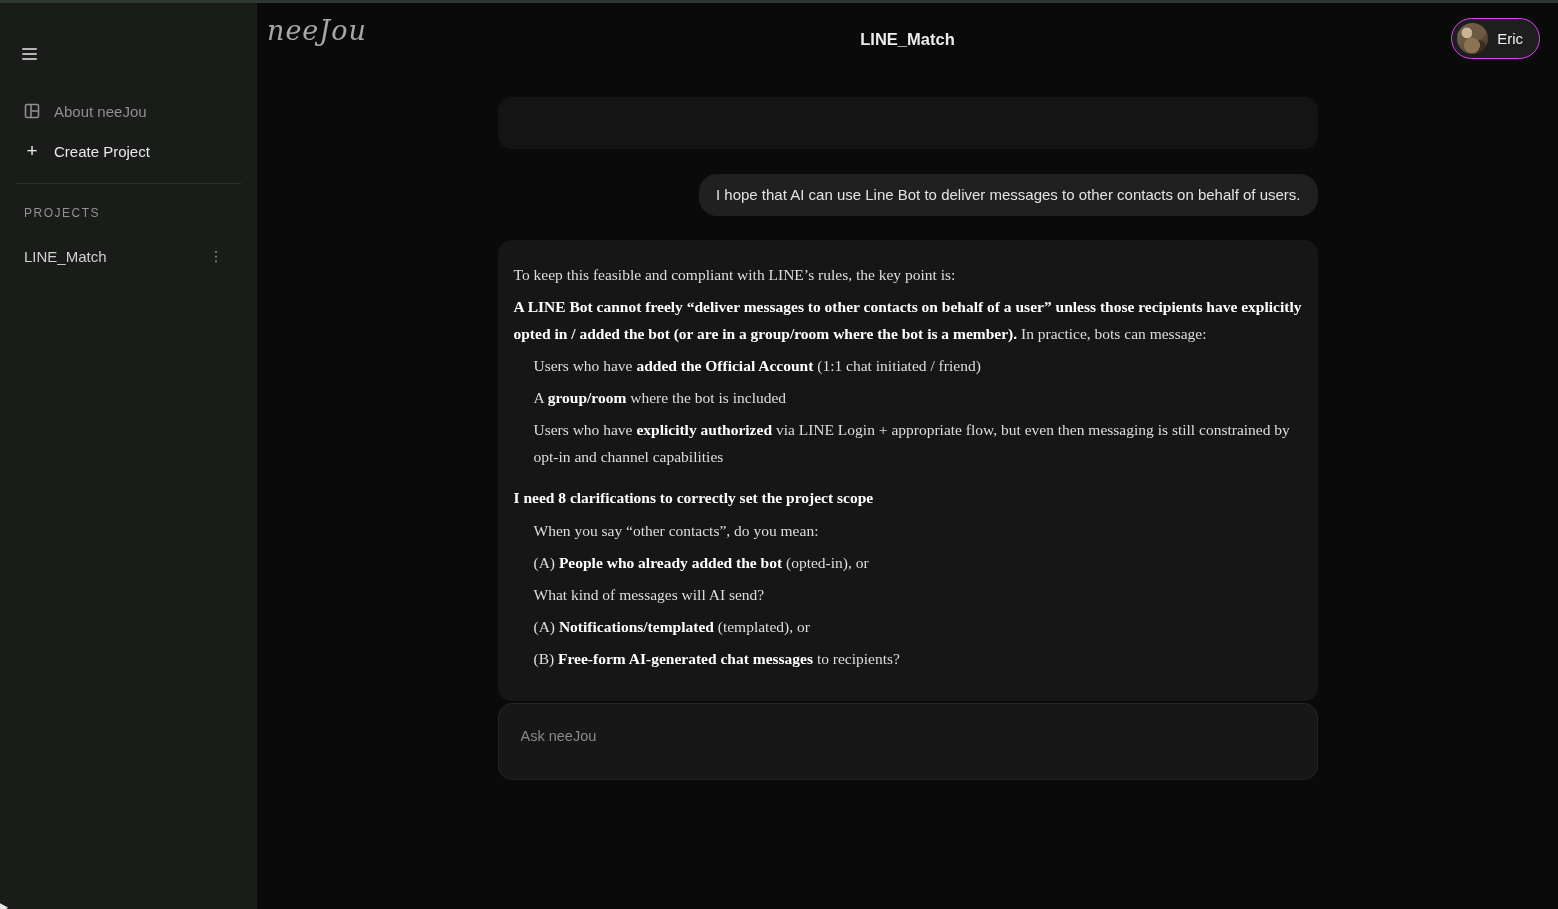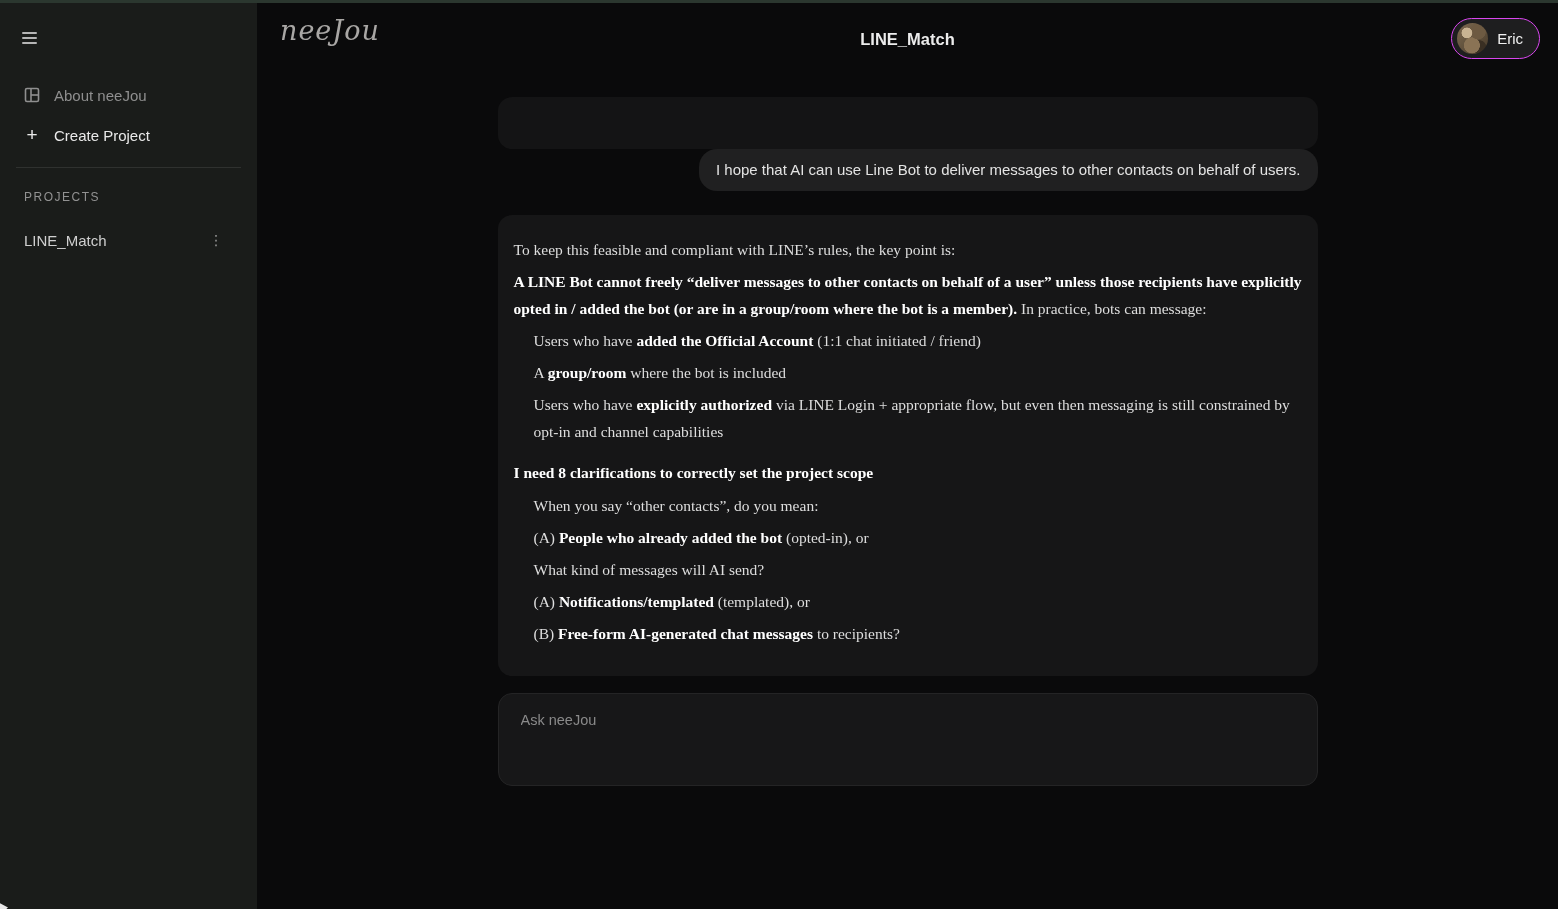--- a/index.html
+++ b/index.html
@@ -8,21 +8,21 @@
     background:#0a0a0b;
     font-family:"Liberation Sans", sans-serif;
     color:#e4e4e4;
     position:relative;
   }
   .top-strip { position:absolute; left:0; top:0; width:100%; height:3px; background:#2b372f; }
 
   
   .sidebar {
     position:absolute; left:0; top:3px; bottom:0; width:257px;
-    background:#1a1c1a; padding-top:20px;
+    background:#1a1c1a; padding-top:36px;
   }
   .hamburger { width:38px; height:30px; margin-left:14px; display:flex; flex-direction:column;
     justify-content:center; gap:3px; padding-left:8px; cursor:pointer; background:none; border:none; }
   .hamburger span { display:block; width:15px; height:2px; background:#b5b5b5; border-radius:1px; }
   .nav { margin-top:22px; }
   .nav-item { display:flex; align-items:center; gap:14px; height:40px; padding:0 24px;
     font-size:15px; cursor:pointer; }
   .nav-item .ni-icon { width:16px; height:16px; flex:0 0 16px; display:flex; align-items:center; justify-content:center; }
   .nav-item.muted { color:#8f8f8f; }
   .nav-item.bright { color:#e9e9e9; }
@@ -30,54 +30,54 @@
   .side-divider { height:1px; background:#2f312f; margin:12px 16px 0 16px; border:none; }
   .section-label { margin:22px 0 0 24px; font-size:12px; letter-spacing:1.5px; color:#929292; }
   .project-row { display:flex; align-items:center; justify-content:space-between;
     margin-top:18px; padding:0 30px 0 24px; height:36px; font-size:15px; color:#cfcfcf; cursor:pointer; }
   .kebab { color:#9a9a9a; font-size:14px; letter-spacing:0; line-height:1; cursor:pointer;
     background:none; border:none; padding:2px 4px; }
 
   
   .main { position:absolute; left:257px; top:3px; right:0; bottom:0; }
   .app-header { position:relative; height:72px; display:flex; align-items:center; }
-  .logo { position:absolute; left:23px; top:12px; font-family:"DejaVu Serif", serif;
+  .logo { position:absolute; left:10px; top:12px; font-family:"DejaVu Serif", serif;
     font-style:italic; font-size:27px; color:#a9a7a5; letter-spacing:1px; cursor:pointer; }
   .page-title { width:100%; text-align:center; font-size:16.5px; color:#ececec; }
   .user-pill { position:absolute; right:18px; top:15px; display:flex; align-items:center; gap:9px;
     background:#1e1e1f; border:1px solid #d946ef; border-radius:21px; padding:4px 16px 4px 5px;
     height:41px; cursor:pointer; }
   .avatar { width:31px; height:31px; border-radius:50%;
     background:
       radial-gradient(circle at 32% 32%, #c9b493 0 17%, rgba(0,0,0,0) 19%),
       radial-gradient(circle at 68% 28%, #6d5a42 0 24%, rgba(0,0,0,0) 26%),
       radial-gradient(circle at 48% 72%, #8a7355 0 28%, rgba(0,0,0,0) 30%),
       radial-gradient(circle at 72% 78%, #3a2f23 0 20%, rgba(0,0,0,0) 22%),
       linear-gradient(135deg, #7d6a50, #473a2a);
   }
   .user-name { font-size:15px; color:#f0f0f0; }
 
   
   .chat-area { position:absolute; left:0; right:0; top:72px; bottom:0; overflow:hidden; }
   .chat-col { width:820px; margin:0 auto; }
   .empty-card { margin-top:22px; height:52px; background:#141415; border-radius:14px; }
-  .user-row { display:flex; justify-content:flex-end; }
+  .user-row { margin-top:25px; display:flex; justify-content:flex-end; }
   .user-bubble { background:#202021; border-radius:18px; padding:11px 17px;
     font-size:15px; color:#e3e3e3; max-width:640px; line-height:20px; }
   .assistant-card { margin-top:24px; background:#161617; border-radius:14px;
     padding:21px 16px 24px 16px; font-size:15.5px; line-height:27px; color:#dedede; }
   .assistant-card strong { font-weight:700; color:#ffffff; }
   .blk { margin:5px 0;font-family:Liberation Serif, serif; }
   .blk.li { padding-left:20px; }
   .blk.h { margin-top:14px; margin-bottom:6px; }
   .blk:first-child { margin-top:0; }
 
   
-  .composer { margin-top:17px; height:93px; background:#171718; border:1px solid #242425;
-    border-radius:14px; padding:18px 22px; }
+  .composer { margin-top:2px; height:77px; background:#171718; border:1px solid #242425;
+    border-radius:14px; padding:24px 22px; }
   .composer textarea { width:100%; height:100%; background:transparent; border:none; outline:none;
     resize:none; font-family:"Liberation Sans", sans-serif; font-size:14.5px; color:#e4e4e4; }
   .composer textarea::placeholder { color:#8a8a8a; }
 
   
   .cursor-tip { position:absolute; left:-4px; bottom:-4px; width:12px; height:12px; background:#e8e8e8;
     clip-path:polygon(0 0, 100% 55%, 45% 100%); }
 
   svg { display:block; }
 </style>

